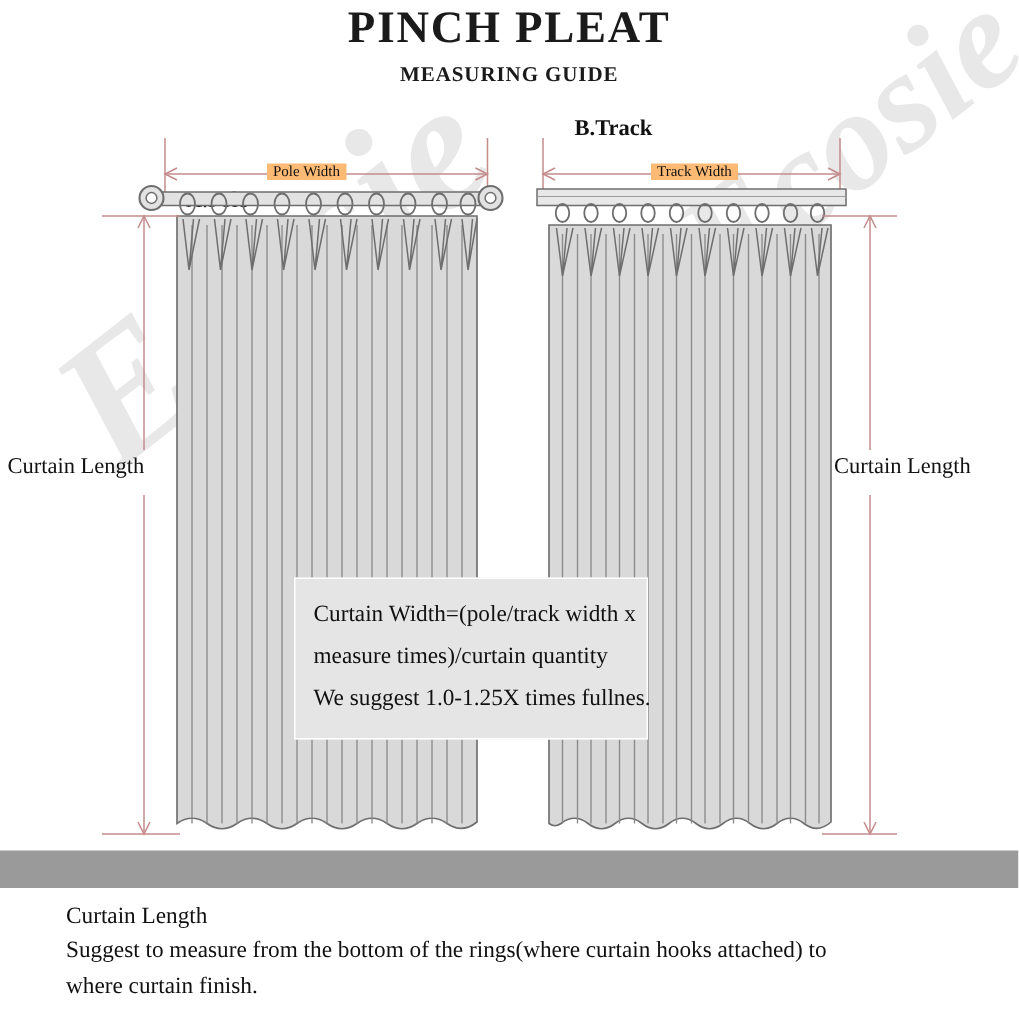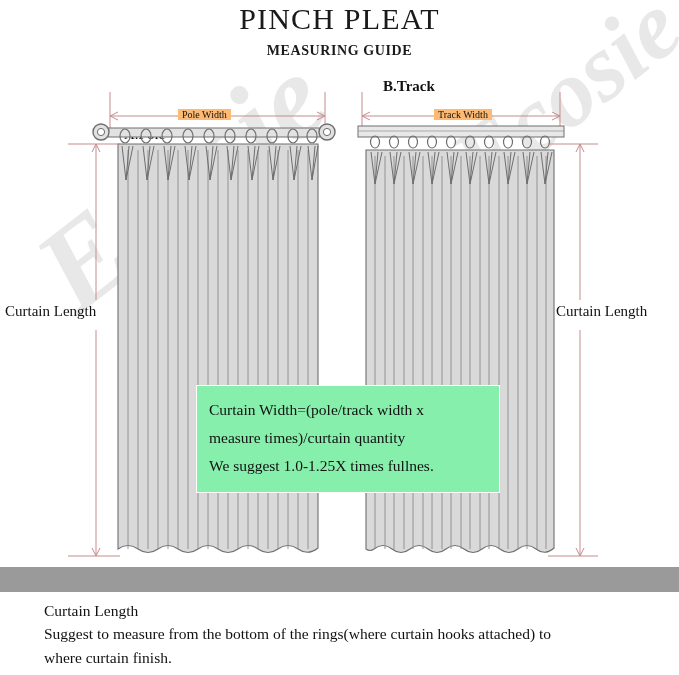--- a/index.html
+++ b/index.html
@@ -21,21 +21,21 @@
     height: 675px;
   }
   
   .title {
     position: absolute;
     top: 2px;
     left: 0;
     width: 679px;
     text-align: center;
     font-size: 30px;
-    font-weight: normal;
+    font-weight: bold;
     letter-spacing: 1.2px;
   }
   .subtitle {
     position: absolute;
     top: 43px;
     left: 0;
     width: 679px;
     text-align: center;
     font-size: 14px;
     font-weight: bold;
@@ -79,23 +79,23 @@
     top: 0;
     width: 679px;
     height: 675px;
   }
 
   
   .formula-box {
     position: absolute;
     left: 196px;
     top: 385px;
-    width: 304px;
+    width: 236px;
     padding: 10px 12px 12px 12px;
-    background: #86efac;
+    background: #e5e5e5;
     border: 1px solid #ffffff;
     box-sizing: border-box;
   }
   .formula-line {
     font-size: 15.5px;
     line-height: 28px;
     color: #111;
     white-space: nowrap;
   }
 

